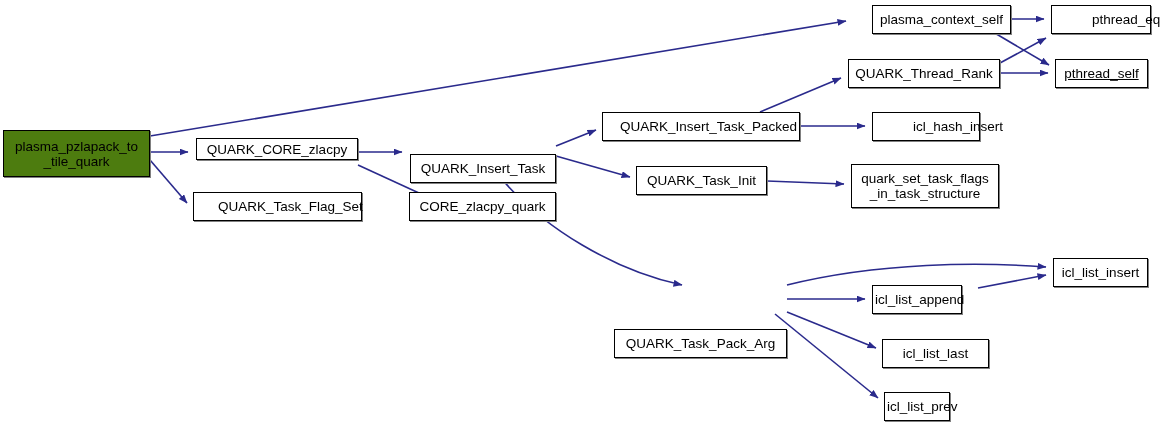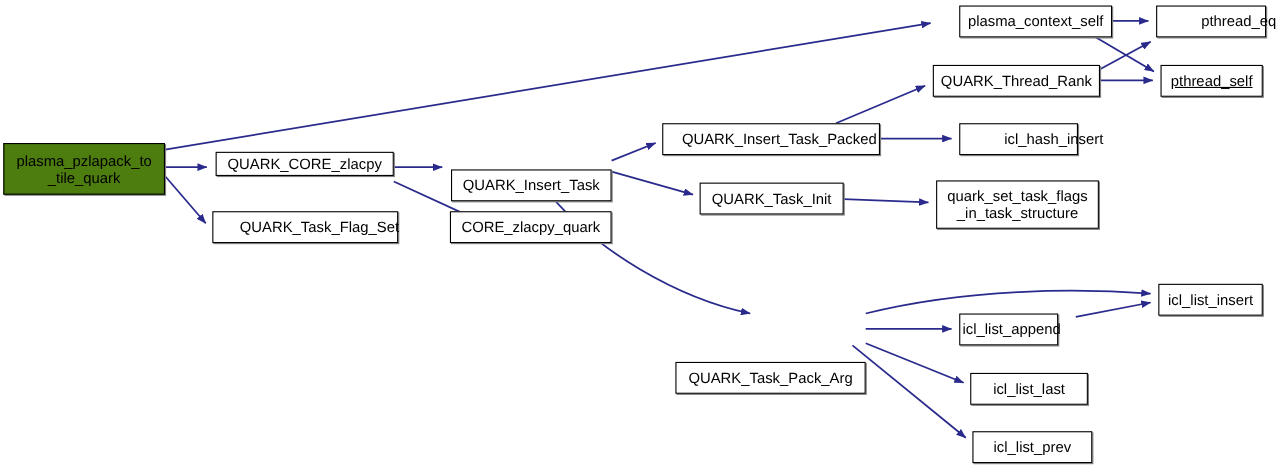--- a/index.html
+++ b/index.html
@@ -92,18 +92,18 @@
       <div class="gnode" style="left: 602px; top: 112px; width: 198px; height: 29px; text-align: right;"><span class="lbl">QUARK_Insert_Task_Packed</span></div>
       <div class="gnode" style="left: 636px; top: 166px; width: 131px; height: 29px;"><span class="lbl">QUARK_Task_Init</span></div>
       <div class="gnode" style="left: 614px; top: 285px; width: 173px; height: 29px; margin-top: 44px;"><span class="lbl">QUARK_Task_Pack_Arg</span></div>
       <div class="gnode" style="left: 872px; top: 5px; width: 139px; height: 29px;"><span class="lbl">plasma_context_self</span></div>
       <div class="gnode" style="left: 848px; top: 59px; width: 152px; height: 29px;"><span class="lbl">QUARK_Thread_Rank</span></div>
       <div class="gnode" style="left: 872px; top: 112px; width: 108px; height: 29px; padding-left: 40px;"><span class="lbl">icl_hash_insert</span></div>
       <div class="gnode" style="left: 851px; top: 164px; width: 148px; height: 44px; text-align: center;"><span class="lbl">quark_set_task_flags
 _in_task_structure</span></div>
       <div class="gnode" style="left: 872px; top: 285px; width: 90px; height: 29px;"><span class="lbl">icl_list_append</span></div>
       <div class="gnode" style="left: 882px; top: 339px; width: 107px; height: 29px;"><span class="lbl">icl_list_last</span></div>
-      <div class="gnode" style="left: 884px; top: 392px; width: 109px; height: 29px;"><span class="lbl">icl_list_prev</span></div>
+      <div class="gnode" style="left: 884px; top: 392px; width: 66px; height: 29px;"><span class="lbl">icl_list_prev</span></div>
       <div class="gnode" style="left: 1051px; top: 5px; width: 100px; height: 29px; padding-left: 40px;"><span class="lbl">pthread_equal</span></div>
       <div class="gnode" style="left: 1055px; top: 59px; width: 93px; height: 29px; text-decoration: underline;"><span class="lbl">pthread_self</span></div>
       <div class="gnode" style="left: 1053px; top: 258px; width: 95px; height: 29px;"><span class="lbl">icl_list_insert</span></div>
     </div>
 </div>
 
 </body></html>

